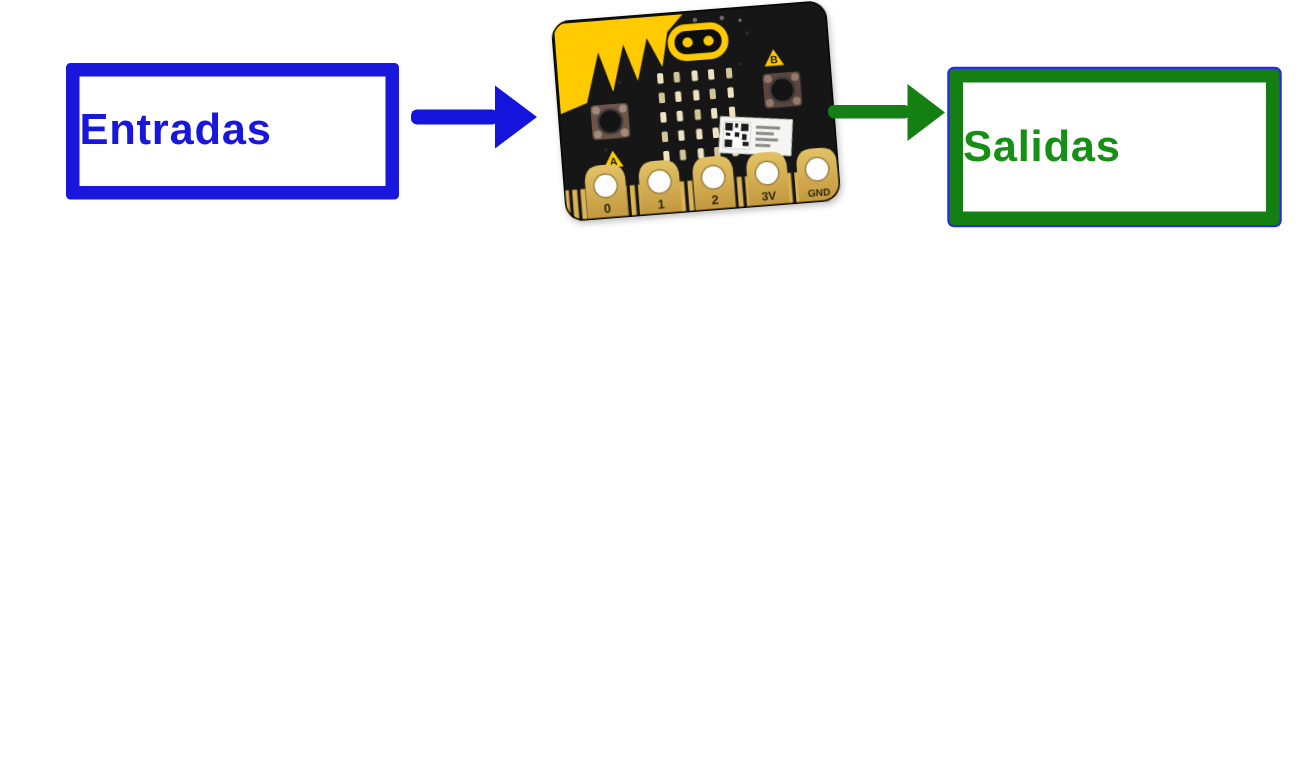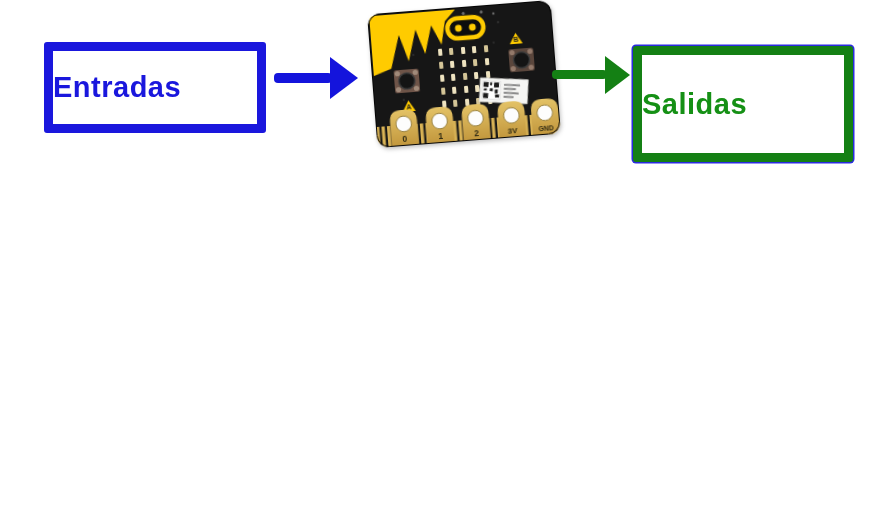--- a/index.html
+++ b/index.html
@@ -16,21 +16,21 @@
   }
   .flow-box .box-label{
     font-weight:bold;font-size:29px;letter-spacing:.5px;
   }
   #entradas-box{
     left:44px;top:22px;width:222px;height:91px;
     border:9px solid #1a17dd;
   }
   #entradas-box .box-label{color:#1a17dd;}
   #salidas-box{
-    left:633px;top:26px;width:220px;height:116px;
+    left:633px;top:26px;width:220px;height:104px;
     border:9px solid #148014;
     box-shadow:0 0 0 1.5px #2a2ae0;
   }
   #salidas-box .box-label{color:#159015;}
 
   .arrow-svg{position:absolute;display:block;}
   #arrow-input{left:272px;top:55px;}
   #arrow-output{left:550px;top:54px;}
 
   #microbit-wrap{

